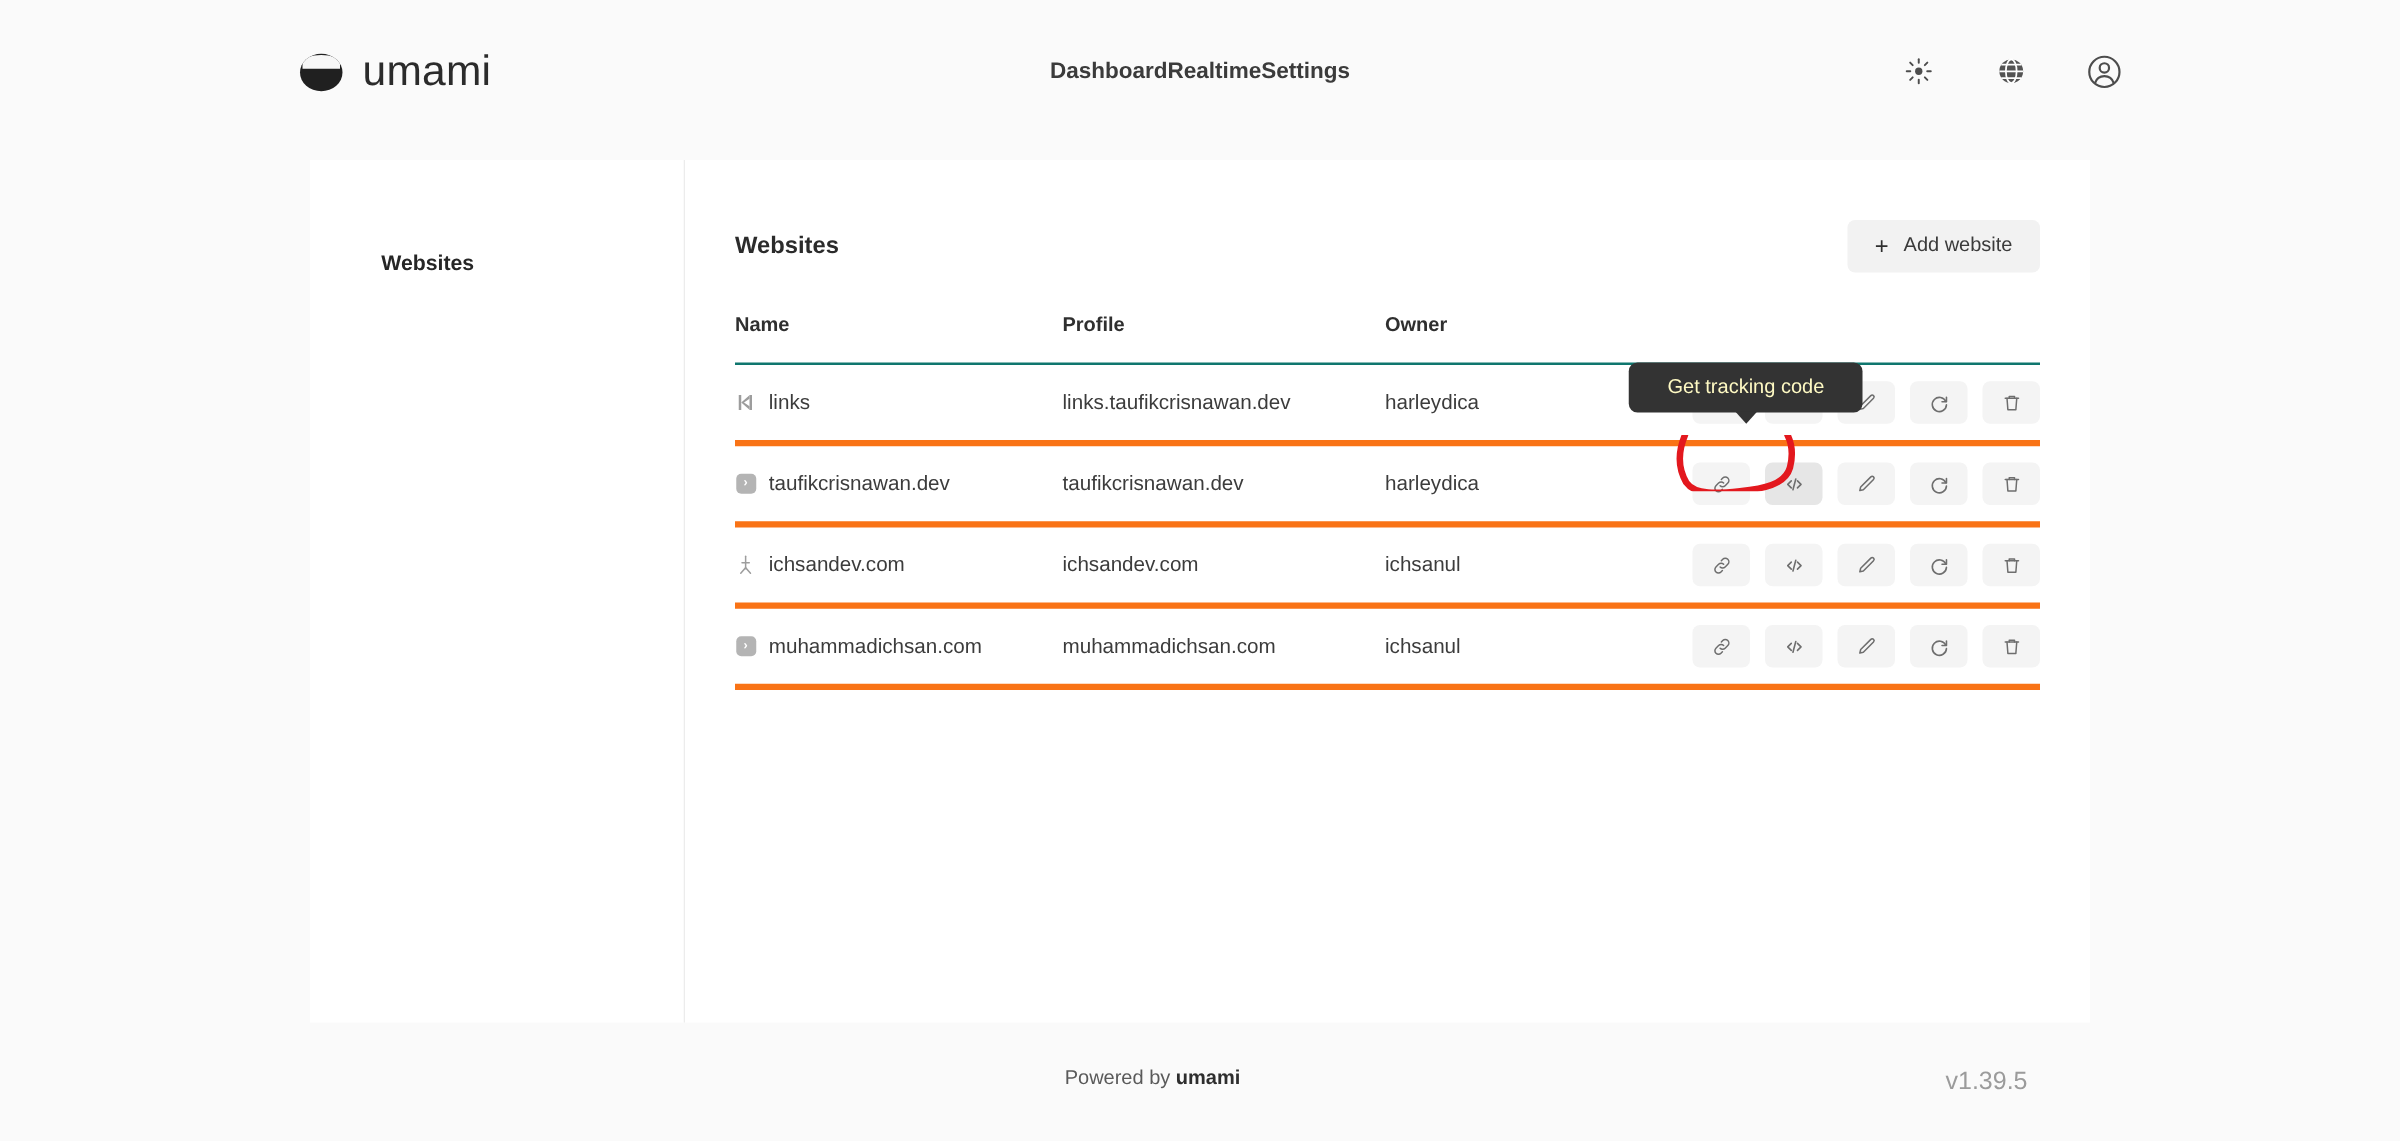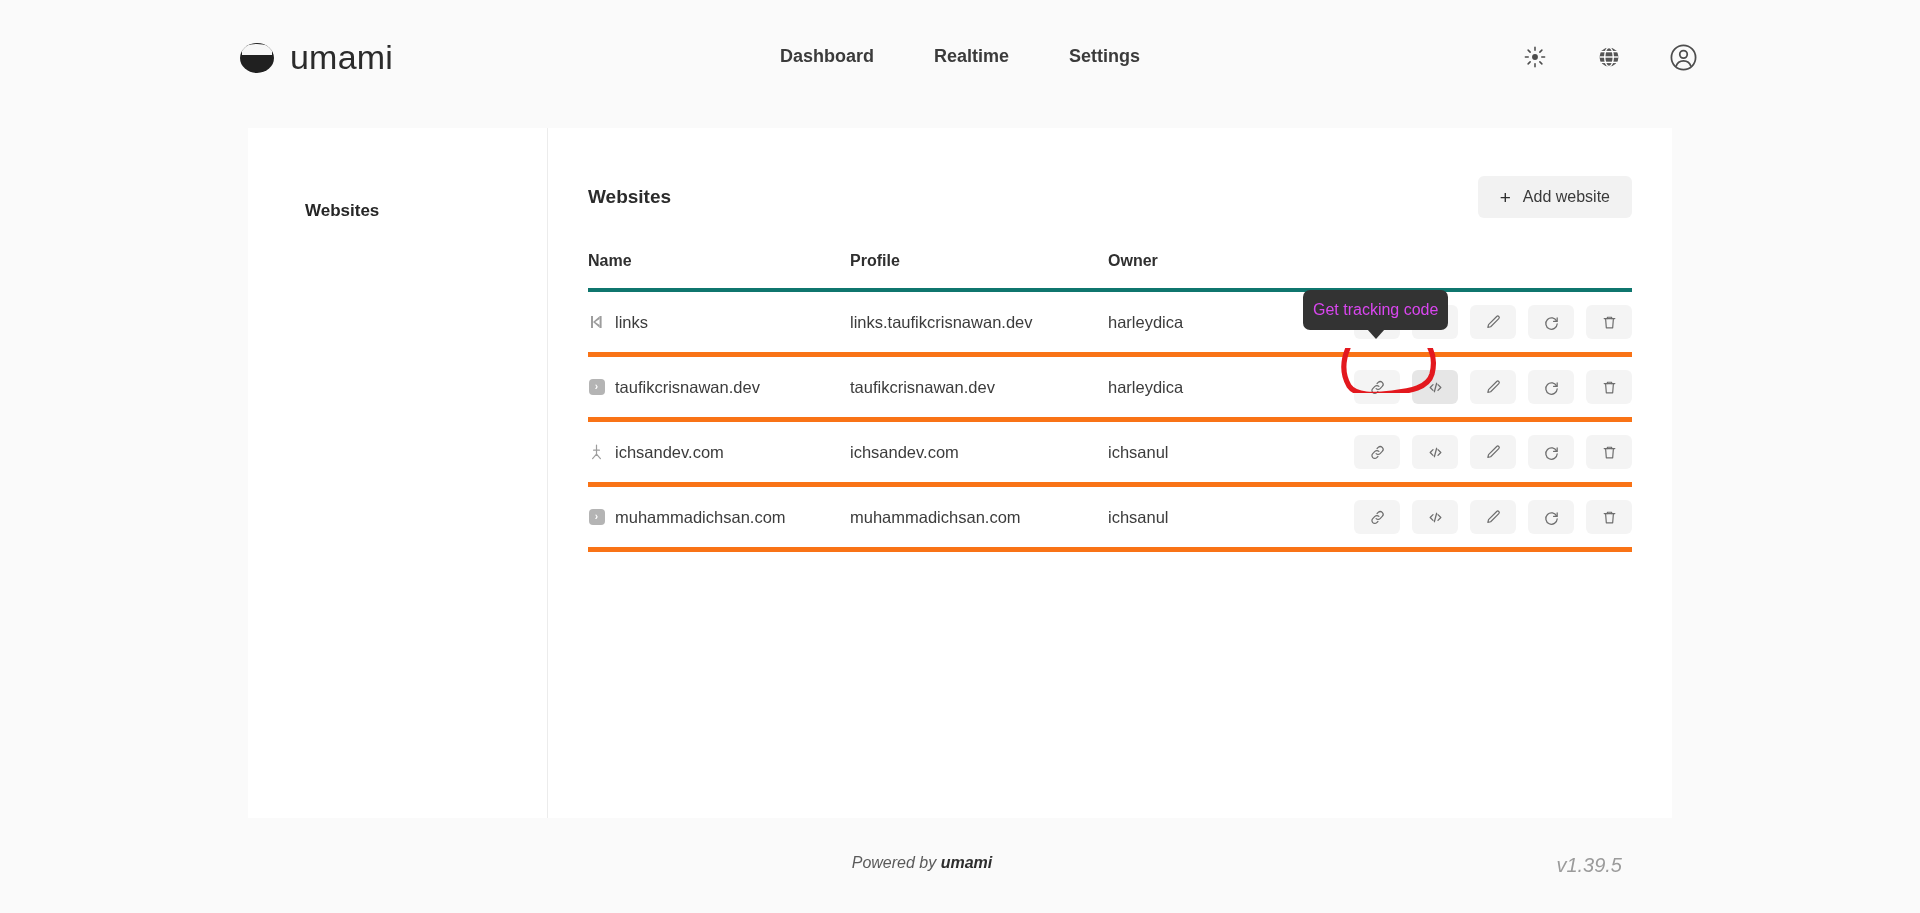--- a/index.html
+++ b/index.html
@@ -69,21 +69,20 @@
     letter-spacing: 0.2px;
     color: #2b2b2b;
   }
 
   .main-nav {
     position: absolute;
     left: 50%;
     transform: translateX(-50%);
     top: 46px;
     display: flex;
-    gap: 60px;
   }
   .nav-link {
     font-size: 18px;
     font-weight: 700;
     color: #3b3b3b;
     cursor: pointer;
     white-space: nowrap;
   }
 
   .header-icons {
@@ -173,21 +172,21 @@
   }
   .trow {
     display: flex;
     align-items: center;
     height: 65px;
     border-bottom: 5px solid #f97316;
     position: relative;
   }
   .trow.head {
     height: 40px;
-    border-bottom: 4px solid #0f766e;
+    border-bottom: 2px solid #0f766e;
     align-items: flex-start;
   }
   .th {
     font-size: 16px;
     font-weight: 700;
     color: #2f2f2f;
   }
   .col-name   { width: 262px; display: flex; align-items: center; gap: 10px; }
   .col-domain { width: 258px; }
   .col-owner  { width: 215px; }
@@ -232,23 +231,23 @@
     padding: 0;
   }
   .act-btn.hovered { background: #e6e6e6; }
 
   
   .tooltip {
     position: absolute;
     left: 1303px;
     top: 290px;
     background: #333333;
-    color: #d946ef;
+    color: #fef9c3;
     font-size: 16px;
-    padding: 11px 10px;
+    padding: 11px 31px;
     border-radius: 7px;
     white-space: nowrap;
     z-index: 40;
   }
   .tooltip::after {
     content: "";
     position: absolute;
     left: 50%;
     margin-left: -9px;
     bottom: -9px;
@@ -269,21 +268,20 @@
     pointer-events: none;
   }
 
   
   .footer {
     position: absolute;
     left: 0;
     top: 845px;
     width: 1844px;
     height: 40px;
-    font-style: italic;
   }
   .footer-center {
     position: absolute;
     left: 50%;
     transform: translateX(-50%);
     top: 9px;
     font-size: 16px;
     color: #5a5a5a;
   }
   .footer-center b { font-weight: 700; color: #2e2e2e; }

